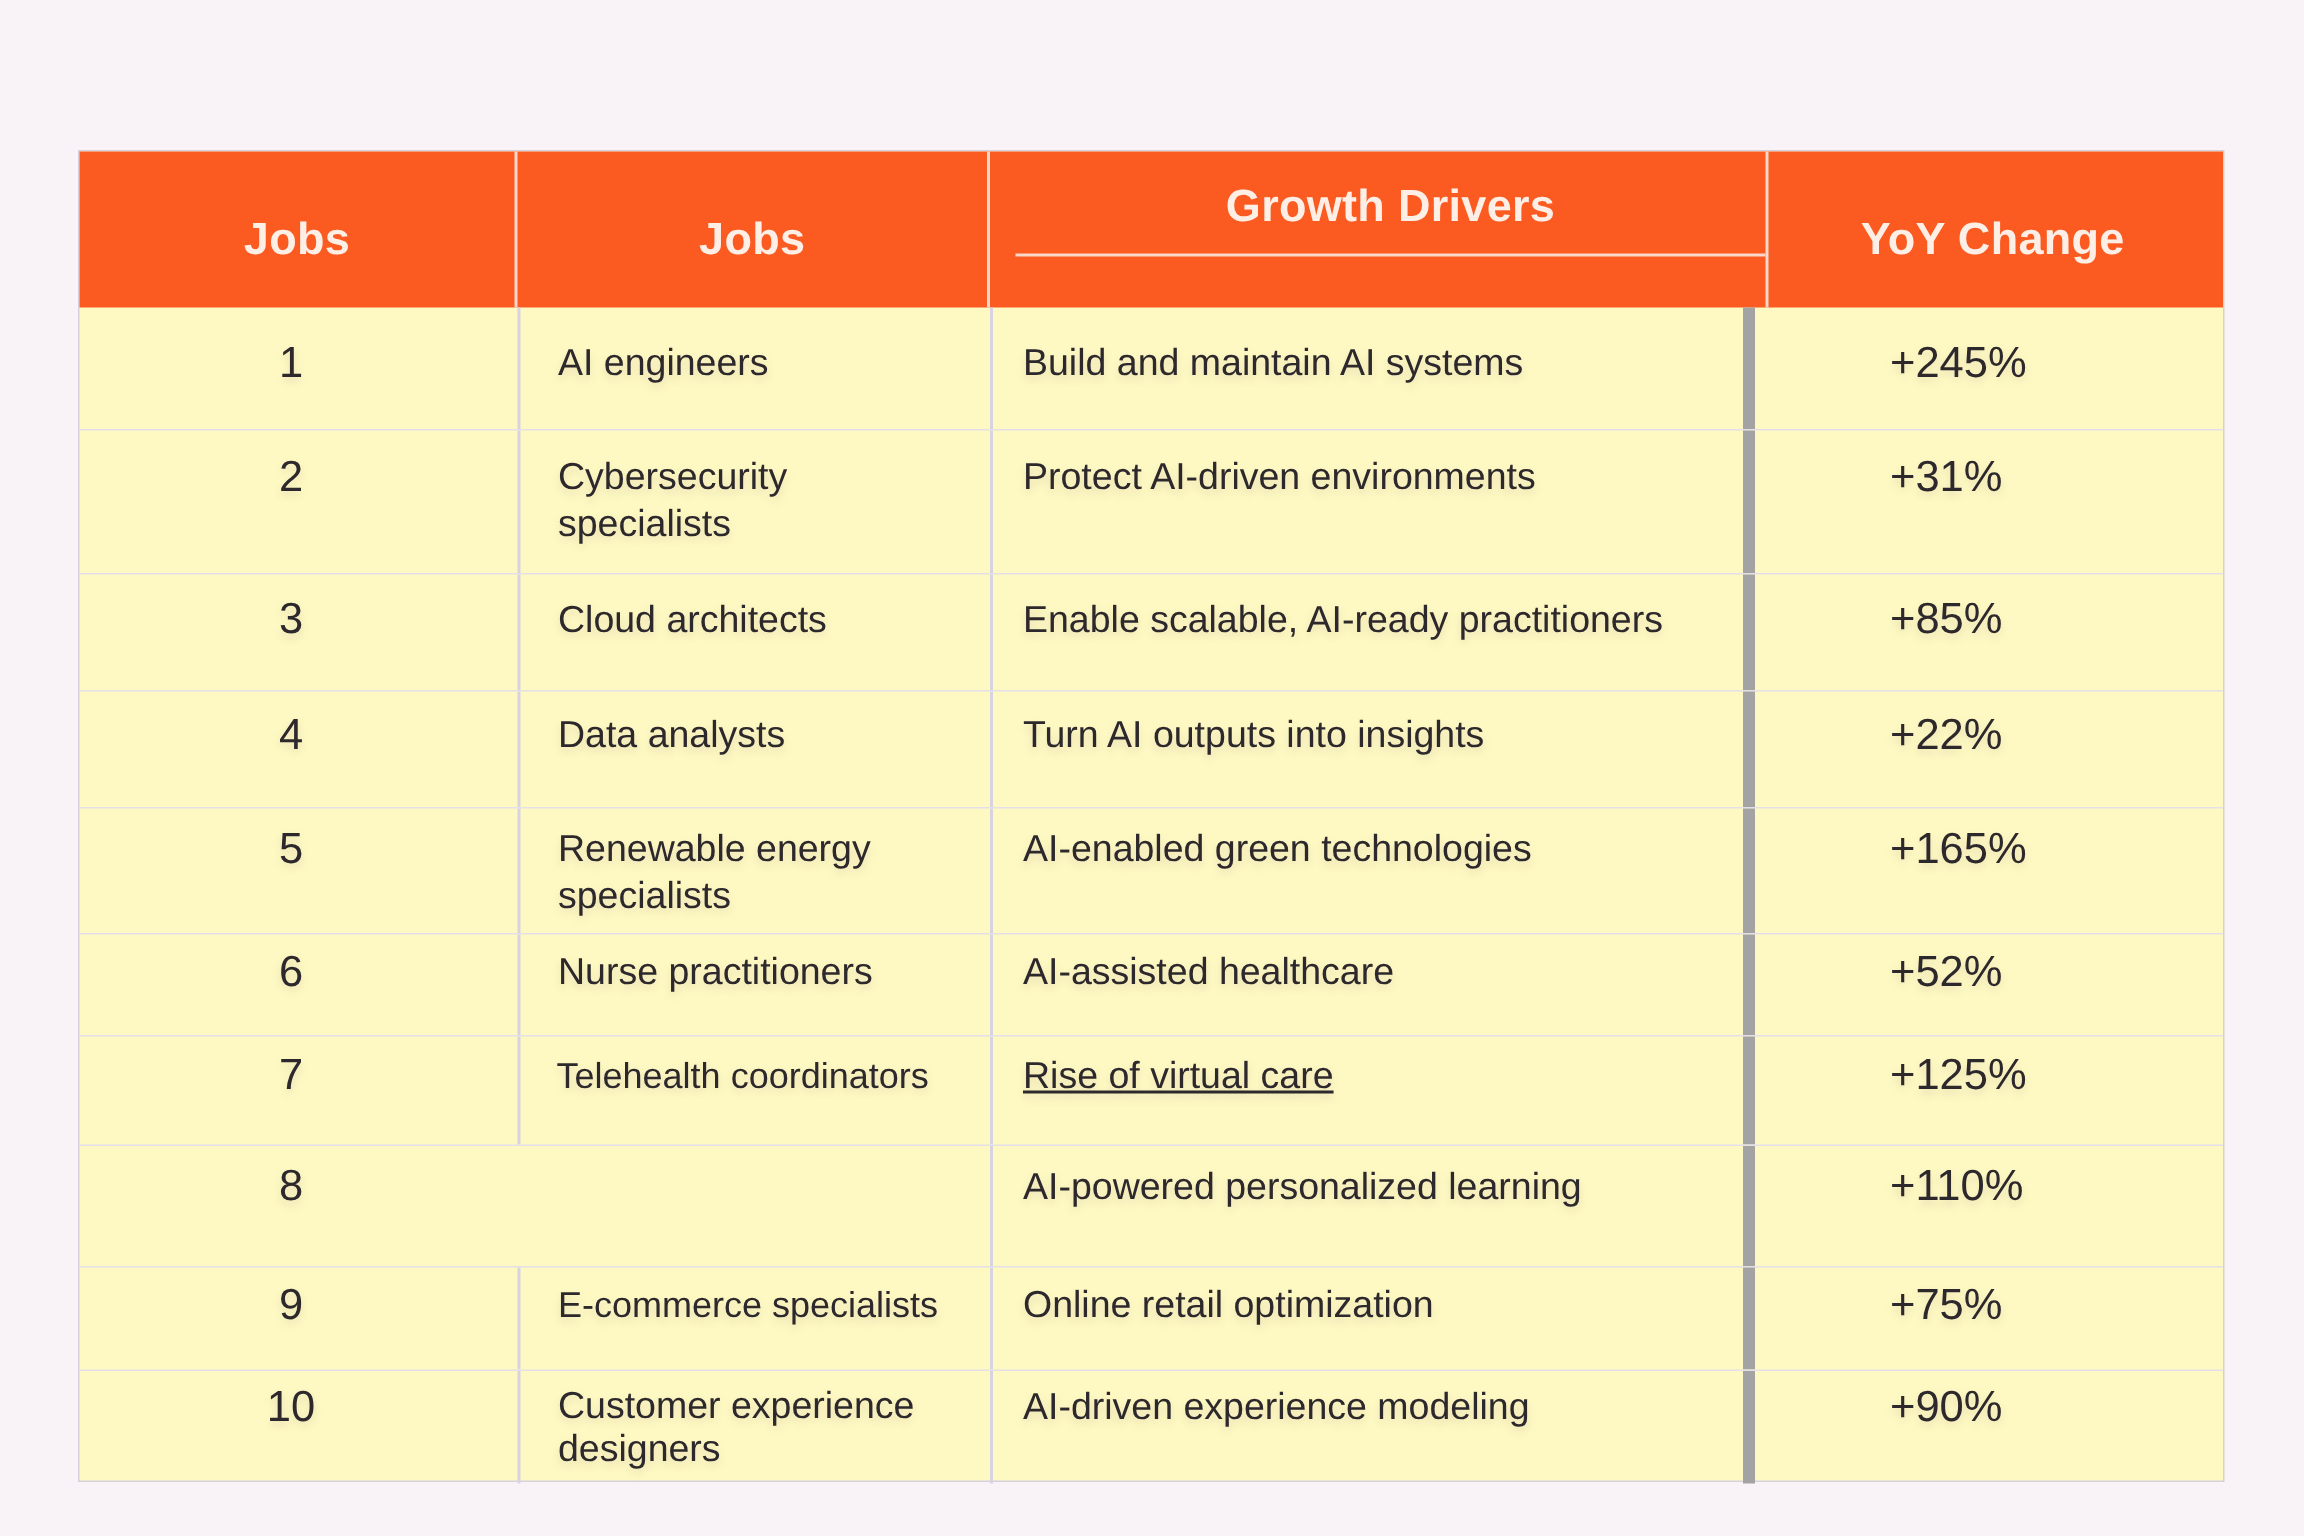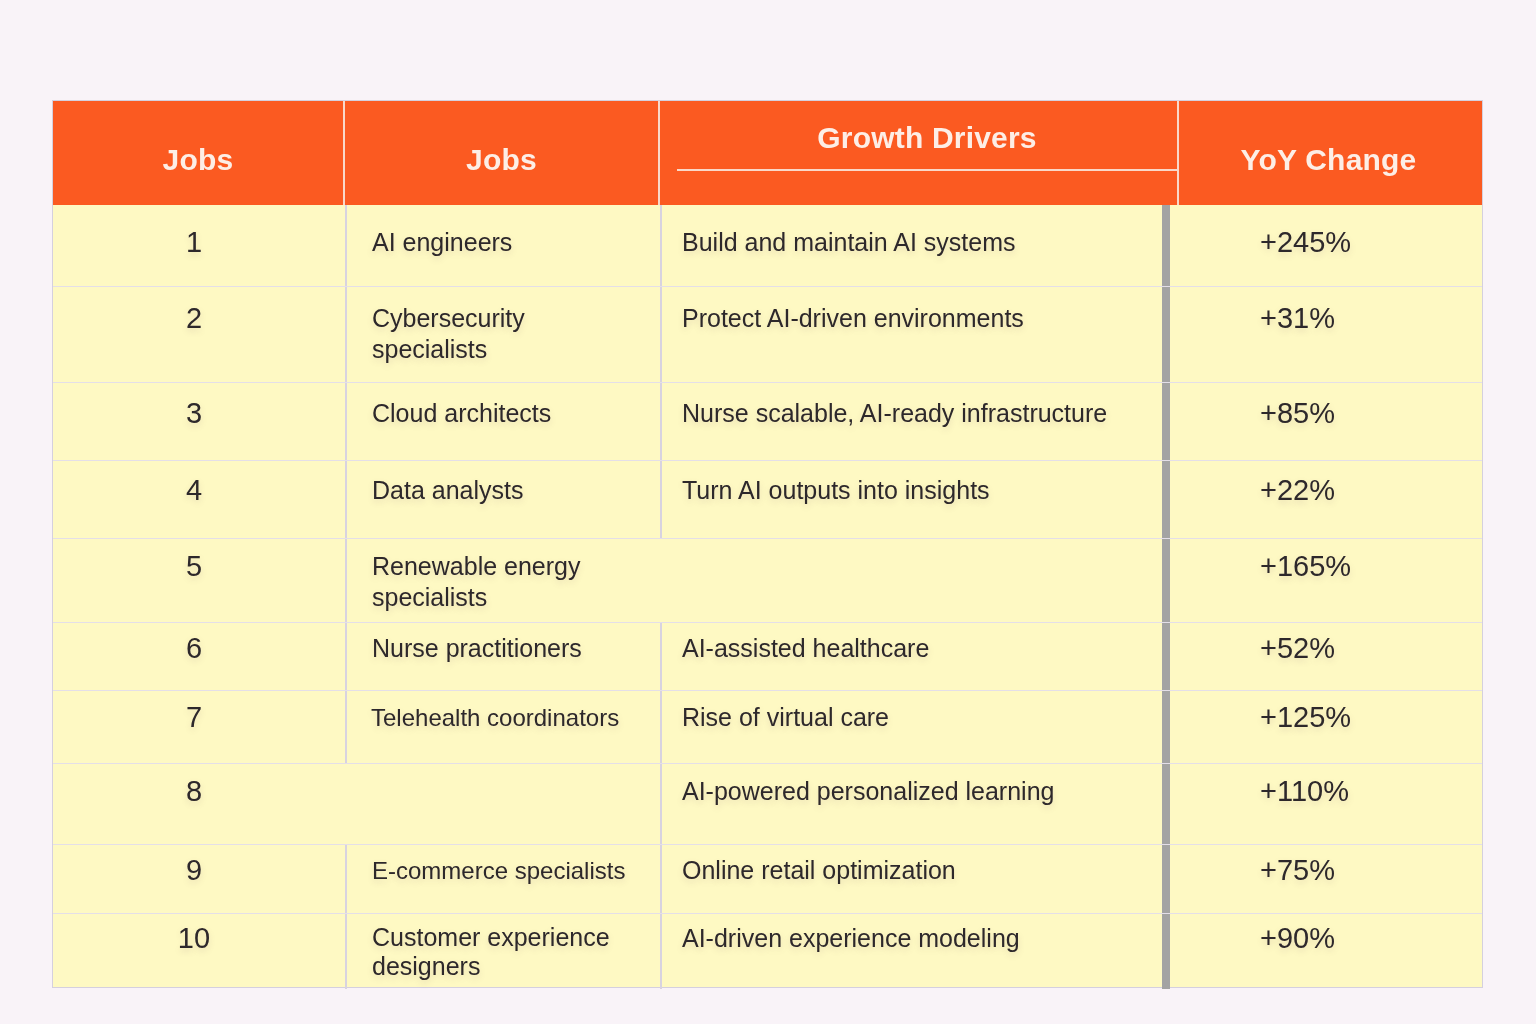--- a/index.html
+++ b/index.html
@@ -127,44 +127,45 @@
     </div>
     <div class="row" style="top:81px;height:96px;">
       <div class="cell rank" style="padding-top:16px;">2</div>
       <div class="cell job" style="padding-top:16px;padding-right:60px;">Cybersecurity specialists</div>
       <div class="cell driver" style="padding-top:16px;">Protect AI-driven environments</div>
       <div class="cell yoy" style="padding-top:16px;">+31%</div>
     </div>
     <div class="row" style="top:177px;height:78px;">
       <div class="cell rank" style="padding-top:15px;">3</div>
       <div class="cell job" style="padding-top:15px;">Cloud architects</div>
-      <div class="cell driver" style="padding-top:15px;overflow:visible;z-index:2;">Nurse scalable, AI-ready infrastructure</div>
+      <div class="cell driver" style="padding-top:15px;overflow:visible;z-index:2;">Enable scalable, AI-ready practitioners</div>
       <div class="cell yoy" style="padding-top:15px;">+85%</div>
     </div>
     <div class="row" style="top:255px;height:78px;">
       <div class="cell rank" style="padding-top:14px;">4</div>
       <div class="cell driver" style="padding-top:14px;">Turn AI outputs into insights</div>
       <div class="cell job" style="padding-top:14px;">Data analysts</div>
       <div class="cell yoy" style="padding-top:14px;">+22%</div>
     </div>
     <div class="row" style="top:333px;height:84px;">
       <div class="cell rank" style="padding-top:12px;">5</div>
       <div class="cell job" style="padding-top:12px;padding-right:40px;">Renewable energy specialists</div>
+      <div class="cell driver" style="padding-top:12px;">AI-enabled green technologies</div>
       <div class="cell yoy" style="padding-top:12px;">+165%</div>
     </div>
     <div class="row" style="top:417px;height:68px;">
       <div class="cell rank" style="padding-top:10px;">6</div>
       <div class="cell job" style="padding-top:10px;">Nurse practitioners</div>
       <div class="cell driver" style="padding-top:10px;">AI-assisted healthcare</div>
       <div class="cell yoy" style="padding-top:10px;">+52%</div>
     </div>
     <div class="row" style="top:485px;height:73px;">
       <div class="cell rank" style="padding-top:11px;">7</div>
       <div class="cell job" style="padding-top:11px;padding-left:24px;white-space:nowrap;font-size:24px;">Telehealth coordinators</div>
-      <div class="cell driver" style="padding-top:11px;">Rise of virtual care</div>
+      <div class="cell driver" style="padding-top:11px;text-decoration:underline;">Rise of virtual care</div>
       <div class="cell yoy" style="padding-top:11px;">+125%</div>
     </div>
     <div class="row" style="top:558px;height:81px;">
       <div class="cell rank" style="padding-top:12px;">8</div>
       <div class="cell driver" style="padding-top:12px;">AI-powered personalized learning</div>
       <div class="cell yoy" style="padding-top:12px;">+110%</div>
     </div>
     <div class="row" style="top:639px;height:69px;">
       <div class="cell rank" style="padding-top:10px;">9</div>
       <div class="cell job" style="padding-top:10px;white-space:nowrap;font-size:24px;">E-commerce specialists</div>

